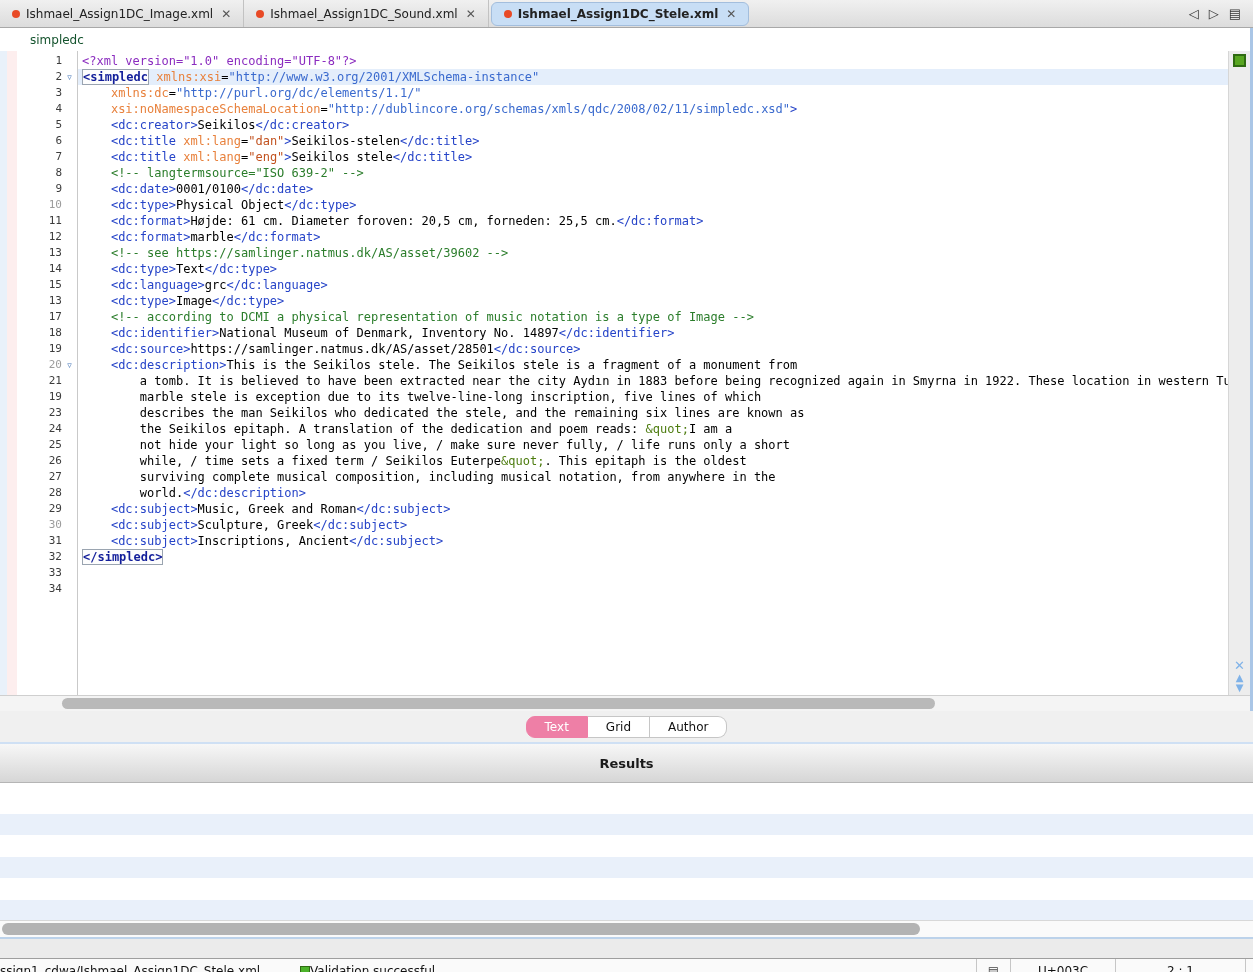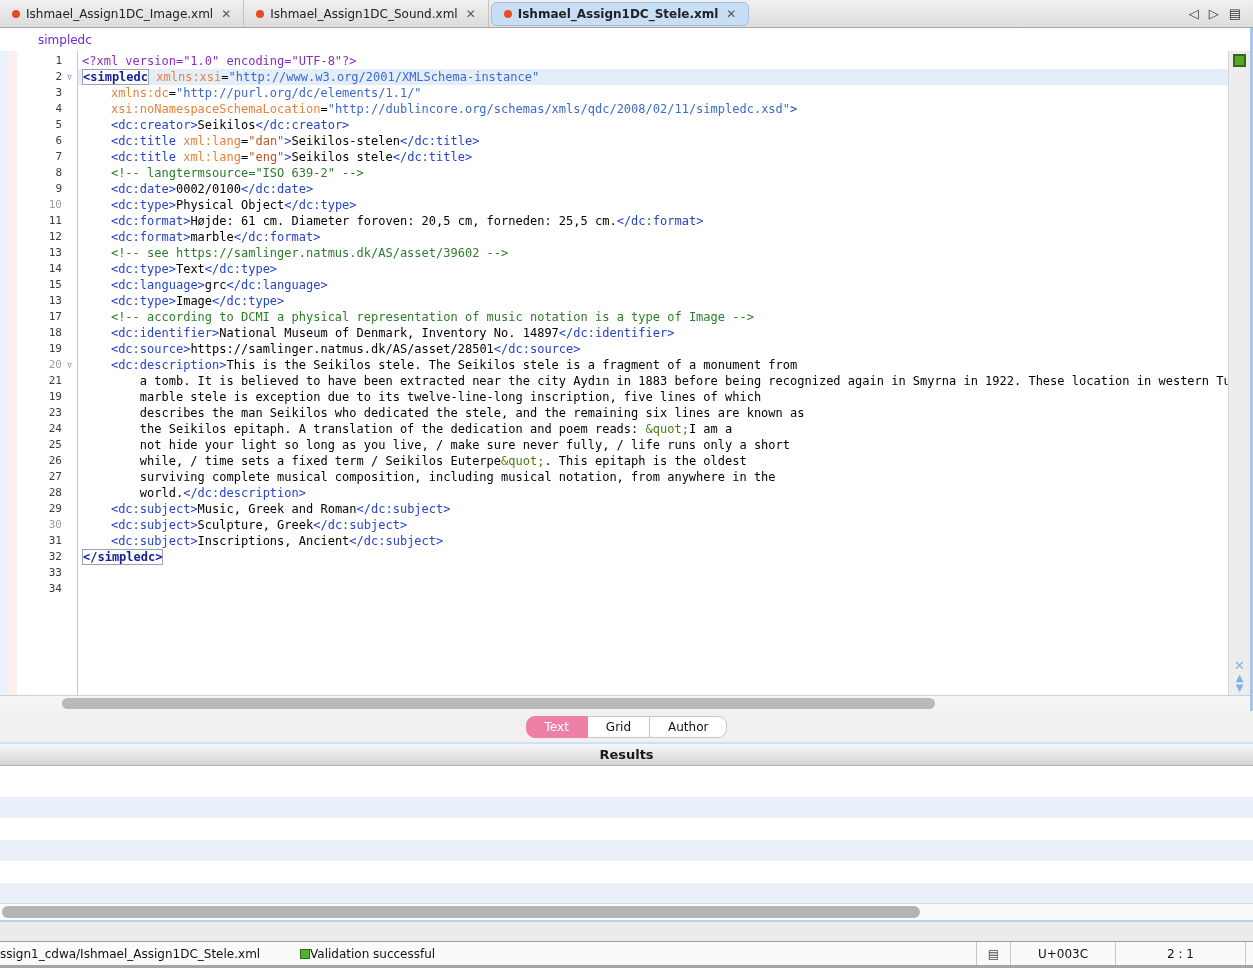--- a/index.html
+++ b/index.html
@@ -13,22 +13,22 @@
   .tab { display:flex; align-items:center; gap:6px; padding:0 10px 0 12px; border-right:1px solid #c2c2c2; cursor:default; }
   .tab.active { background:#c8def5; border-radius:6px; border:1px solid #a3bedd; margin:2px 2px 1px 2px; font-weight:bold; }
   .dot { width:8px; height:8px; border-radius:50%; background:#e84a26; flex:none; }
   .tab-close { color:#555; font-size:12px; padding:0 2px; font-weight:bold; }
   .tab-spacer { flex:1; }
   .tabnav { display:flex; align-items:center; gap:10px; padding:0 12px; color:#333; font-size:13px; }
   .tabnav span { cursor:default; }
 
   
   .editor-frame { flex:none; height:683px; background:#fff; border-right:3px solid #aac6e6; position:relative; display:flex; flex-direction:column; }
-  .breadcrumb-bar { height:23px; background:#fff; display:flex; align-items:center; padding-left:38px;
-                    font-size:12px; color:#6d28d9; flex:none; }
+  .breadcrumb-bar { height:23px; background:#fff; display:flex; align-items:center; padding-left:30px;
+                    font-size:12px; color:#14532d; flex:none; }
   .editor-body { flex:1; display:flex; overflow:hidden; }
   .strip-blue { width:7px; background:#e9f1fa; flex:none; }
   .strip-pink { width:10px; background:#fdeeee; flex:none; }
   .gutter { width:45px; background:#fff; flex:none; text-align:right; padding-top:2px;
             font-family:"DejaVu Sans Mono", monospace; font-size:11px; color:#3c3c3c; }
   .foldcol { width:16px; background:#fff; flex:none; padding-top:2px; border-right:1px solid #c9c9c9; }
   .codecol { flex:1; overflow:hidden; padding-top:2px; font-family:"DejaVu Sans Mono", monospace;
              font-size:12px; color:#000; position:relative; background:#fff; }
   .ln-row, .fold-row, .code-row { height:16px; line-height:16px; white-space:pre; }
   .ln-row.muted { color:#9c9c9c; }
@@ -58,21 +58,21 @@
 
   
   .modebar { height:31px; background:#f0f0f0; display:flex; align-items:center; justify-content:center; flex:none; }
   .seg { display:flex; font-size:12px; }
   .seg .btn { padding:3px 18px; background:#fff; border:1px solid #c6c6c6; border-left:none; color:#111; cursor:default; }
   .seg .btn:first-child { border-left:1px solid #c6c6c6; border-radius:9px 0 0 9px; }
   .seg .btn:last-child { border-radius:0 9px 9px 0; }
   .seg .btn.sel { background:#ee7fa6; border-color:#ee7fa6; color:#fff; }
 
   
-  .results-header { height:24px; background:linear-gradient(#f7f7f7,#d6d6d6); border-top:2px solid #cfe0f4;
+  .results-header { height:41px; background:linear-gradient(#f7f7f7,#d6d6d6); border-top:2px solid #cfe0f4;
                     border-bottom:1px solid #b5b5b5; display:flex; align-items:center; justify-content:center;
                     font-size:13px; font-weight:bold; color:#1a1a1a; flex:none; }
   .results-body { flex:none; height:137px; background:#fff; overflow:hidden; }
   .results-stripes { height:100%; margin-top:31px;
     background:repeating-linear-gradient(180deg, #e9f0fa 0 21px, #ffffff 21px 43px); }
   .results-hscroll { height:17px; background:#fafafa; border-top:1px solid #d8d8d8; position:relative; flex:none; }
   .results-hscroll .thumb { position:absolute; top:2px; left:2px; width:918px; height:12px; background:#b3b3b3; border-radius:7px; }
 
   .lower-gap { height:21px; background:#ebebeb; border-top:2px solid #bcd2ea; flex:none; }
 
@@ -198,21 +198,21 @@
         </div>
       <div class="codecol" id="codecol">
           <div class="code-row"><span class="sg-pi">&lt;?xml version="1.0" encoding="UTF-8"?&gt;</span></div>
           <div class="code-row current"><span class="caret"></span><span class="sg-t-box">&lt;simpledc</span><span class="sg-x"> </span><span class="sg-a">xmlns:xsi</span><span class="sg-x">=</span><span class="sg-v">"http://www.w3.org/2001/XMLSchema-instance"</span></div>
           <div class="code-row"><span class="sg-x">    </span><span class="sg-a">xmlns:dc</span><span class="sg-x">=</span><span class="sg-v">"http://purl.org/dc/elements/1.1/"</span></div>
           <div class="code-row"><span class="sg-x">    </span><span class="sg-a">xsi:noNamespaceSchemaLocation</span><span class="sg-x">=</span><span class="sg-v">"http://dublincore.org/schemas/xmls/qdc/2008/02/11/simpledc.xsd"</span><span class="sg-t">&gt;</span></div>
           <div class="code-row"><span class="sg-x">    </span><span class="sg-t">&lt;dc:creator&gt;</span><span class="sg-x">Seikilos</span><span class="sg-t">&lt;/dc:creator&gt;</span></div>
           <div class="code-row"><span class="sg-x">    </span><span class="sg-t">&lt;dc:title</span><span class="sg-x"> </span><span class="sg-a">xml:lang</span><span class="sg-x">=</span><span class="sg-av">"dan"</span><span class="sg-t">&gt;</span><span class="sg-x">Seikilos-stelen</span><span class="sg-t">&lt;/dc:title&gt;</span></div>
           <div class="code-row"><span class="sg-x">    </span><span class="sg-t">&lt;dc:title</span><span class="sg-x"> </span><span class="sg-a">xml:lang</span><span class="sg-x">=</span><span class="sg-av">"eng"</span><span class="sg-t">&gt;</span><span class="sg-x">Seikilos stele</span><span class="sg-t">&lt;/dc:title&gt;</span></div>
           <div class="code-row"><span class="sg-x">    </span><span class="sg-c">&lt;!-- langtermsource="ISO 639-2" --&gt;</span></div>
-          <div class="code-row"><span class="sg-x">    </span><span class="sg-t">&lt;dc:date&gt;</span><span class="sg-x">0002/0100</span><span class="sg-t">&lt;/dc:date&gt;</span></div>
+          <div class="code-row"><span class="sg-x">    </span><span class="sg-t">&lt;dc:date&gt;</span><span class="sg-x">0001/0100</span><span class="sg-t">&lt;/dc:date&gt;</span></div>
           <div class="code-row"><span class="sg-x">    </span><span class="sg-t">&lt;dc:type&gt;</span><span class="sg-x">Physical Object</span><span class="sg-t">&lt;/dc:type&gt;</span></div>
           <div class="code-row"><span class="sg-x">    </span><span class="sg-t">&lt;dc:format&gt;</span><span class="sg-x">Højde: 61 cm. Diameter foroven: 20,5 cm, forneden: 25,5 cm.</span><span class="sg-t">&lt;/dc:format&gt;</span></div>
           <div class="code-row"><span class="sg-x">    </span><span class="sg-t">&lt;dc:format&gt;</span><span class="sg-x">marble</span><span class="sg-t">&lt;/dc:format&gt;</span></div>
           <div class="code-row"><span class="sg-x">    </span><span class="sg-c">&lt;!-- see https://samlinger.natmus.dk/AS/asset/39602 --&gt;</span></div>
           <div class="code-row"><span class="sg-x">    </span><span class="sg-t">&lt;dc:type&gt;</span><span class="sg-x">Text</span><span class="sg-t">&lt;/dc:type&gt;</span></div>
           <div class="code-row"><span class="sg-x">    </span><span class="sg-t">&lt;dc:language&gt;</span><span class="sg-x">grc</span><span class="sg-t">&lt;/dc:language&gt;</span></div>
           <div class="code-row"><span class="sg-x">    </span><span class="sg-t">&lt;dc:type&gt;</span><span class="sg-x">Image</span><span class="sg-t">&lt;/dc:type&gt;</span></div>
           <div class="code-row"><span class="sg-x">    </span><span class="sg-c">&lt;!-- according to DCMI a physical representation of music notation is a type of Image --&gt;</span></div>
           <div class="code-row"><span class="sg-x">    </span><span class="sg-t">&lt;dc:identifier&gt;</span><span class="sg-x">National Museum of Denmark, Inventory No. 14897</span><span class="sg-t">&lt;/dc:identifier&gt;</span></div>
           <div class="code-row"><span class="sg-x">    </span><span class="sg-t">&lt;dc:source&gt;</span><span class="sg-x">https://samlinger.natmus.dk/AS/asset/28501</span><span class="sg-t">&lt;/dc:source&gt;</span></div>

